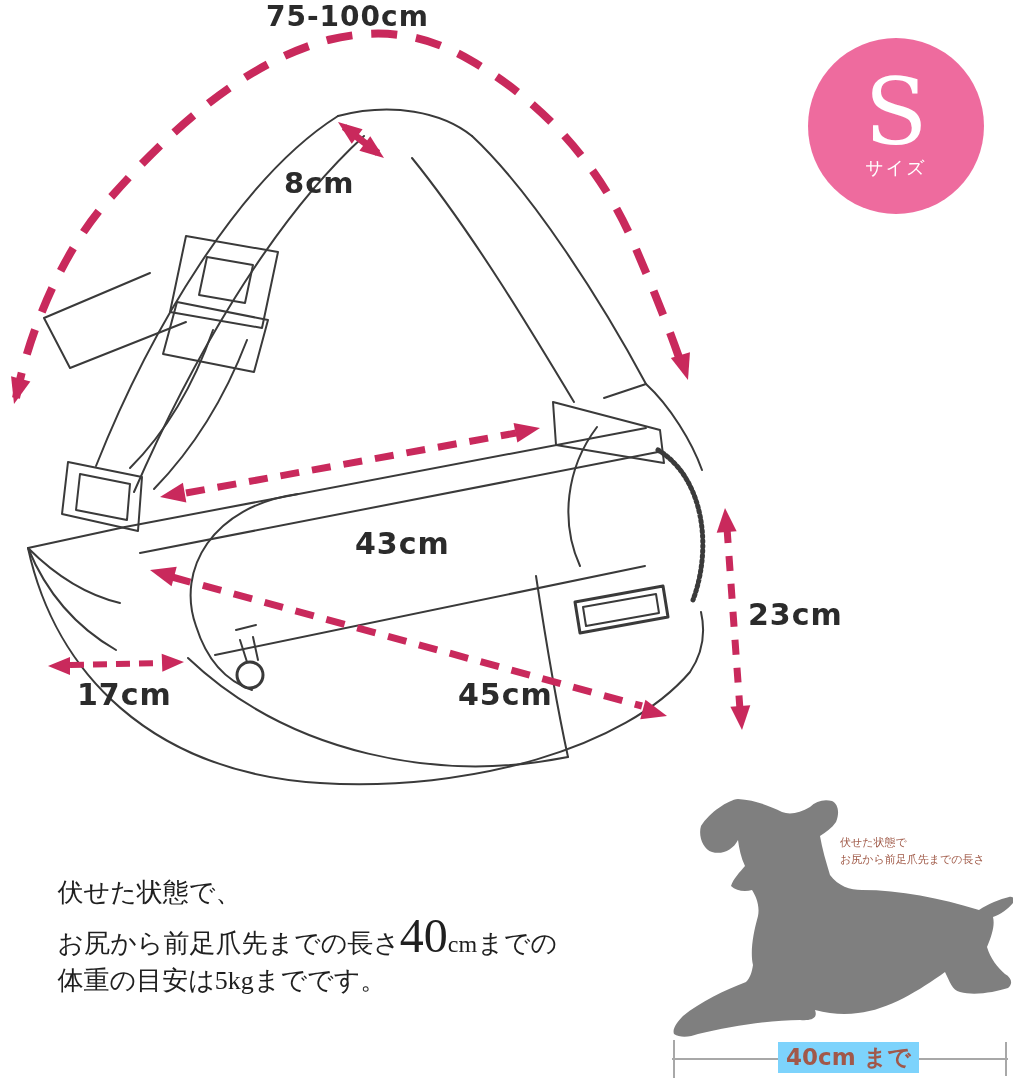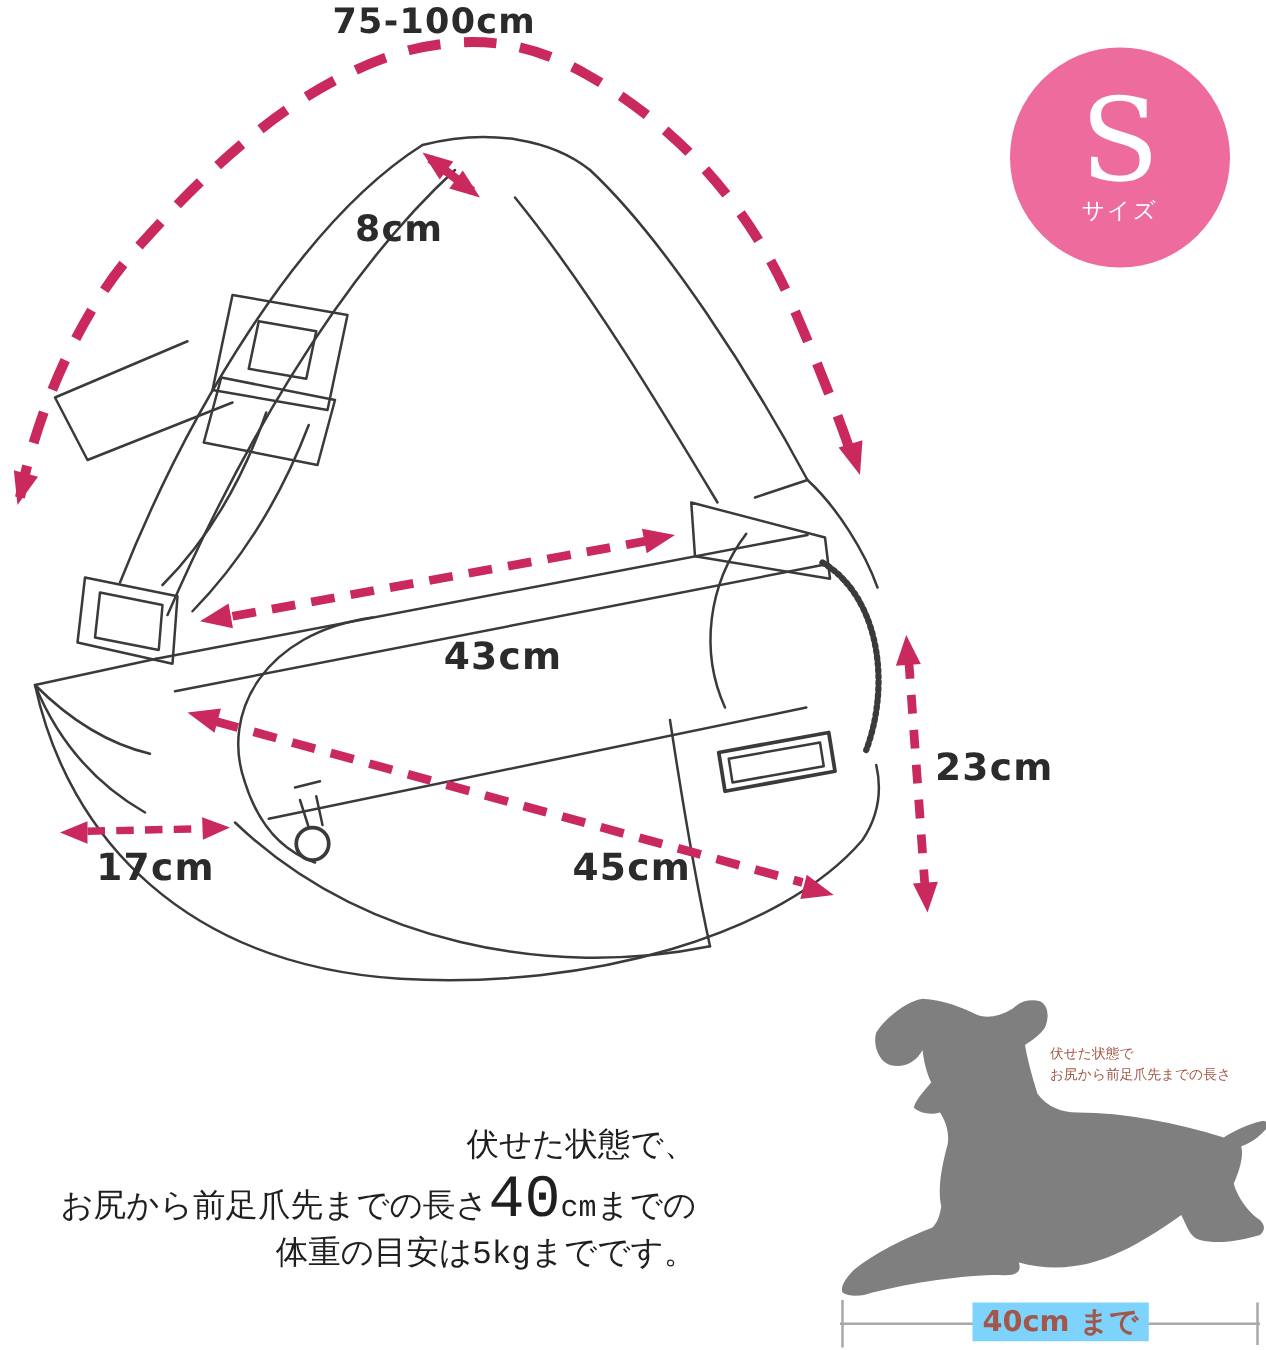--- a/index.html
+++ b/index.html
@@ -29,27 +29,26 @@
   .badge .letter{
     font-family:"DejaVu Serif","Liberation Serif",serif;
     font-size:92px;line-height:0.9;
   }
   .badge .word{
     font-size:18px;letter-spacing:2px;margin-top:2px;
   }
   .desc{
     position:absolute;
     right:456px;top:874px;
-    text-align:right;
-    font-family:Liberation Mono, monospace;
+    text-align:left;
+    font-family:Liberation Serif, serif;
     color:#1f1f1f;
     font-size:26px;
     line-height:1.45;
     white-space:nowrap;
-    margin-top:25px;
   }
   .desc .big-num{font-size:48px;line-height:1;}
   .desc .unit{font-size:24px;}
   .dog-note{
     position:absolute;
     left:840px;top:834px;
     font-size:11px;line-height:17px;
     color:#a05a48;
     white-space:nowrap;
   }
@@ -174,21 +173,21 @@
       <line x1="672" y1="1059" x2="1008" y2="1059"></line>
       <line x1="674" y1="1040" x2="674" y2="1078"></line>
       <line x1="1006" y1="1042" x2="1006" y2="1076"></line>
     </g>
   </svg>
 
   <div class="dim-label" style="left:266px;top:0px;font-size:28px;">75-100cm</div>
 
   <div class="dim-label" style="left:284px;top:166px;font-size:29px;">8cm</div>
 
-  <div class="dim-label" style="left:355px;top:508px;">43cm</div>
+  <div class="dim-label" style="left:355px;top:526px;">43cm</div>
 
   <div class="dim-label" style="left:748px;top:597px;">23cm</div>
 
   <div class="dim-label" style="left:77px;top:677px;">17cm</div>
 
   <div class="dim-label" style="left:458px;top:677px;">45cm</div>
 
   <div class="badge">
     <div class="letter">S</div>
     <div class="word">サイズ</div>

